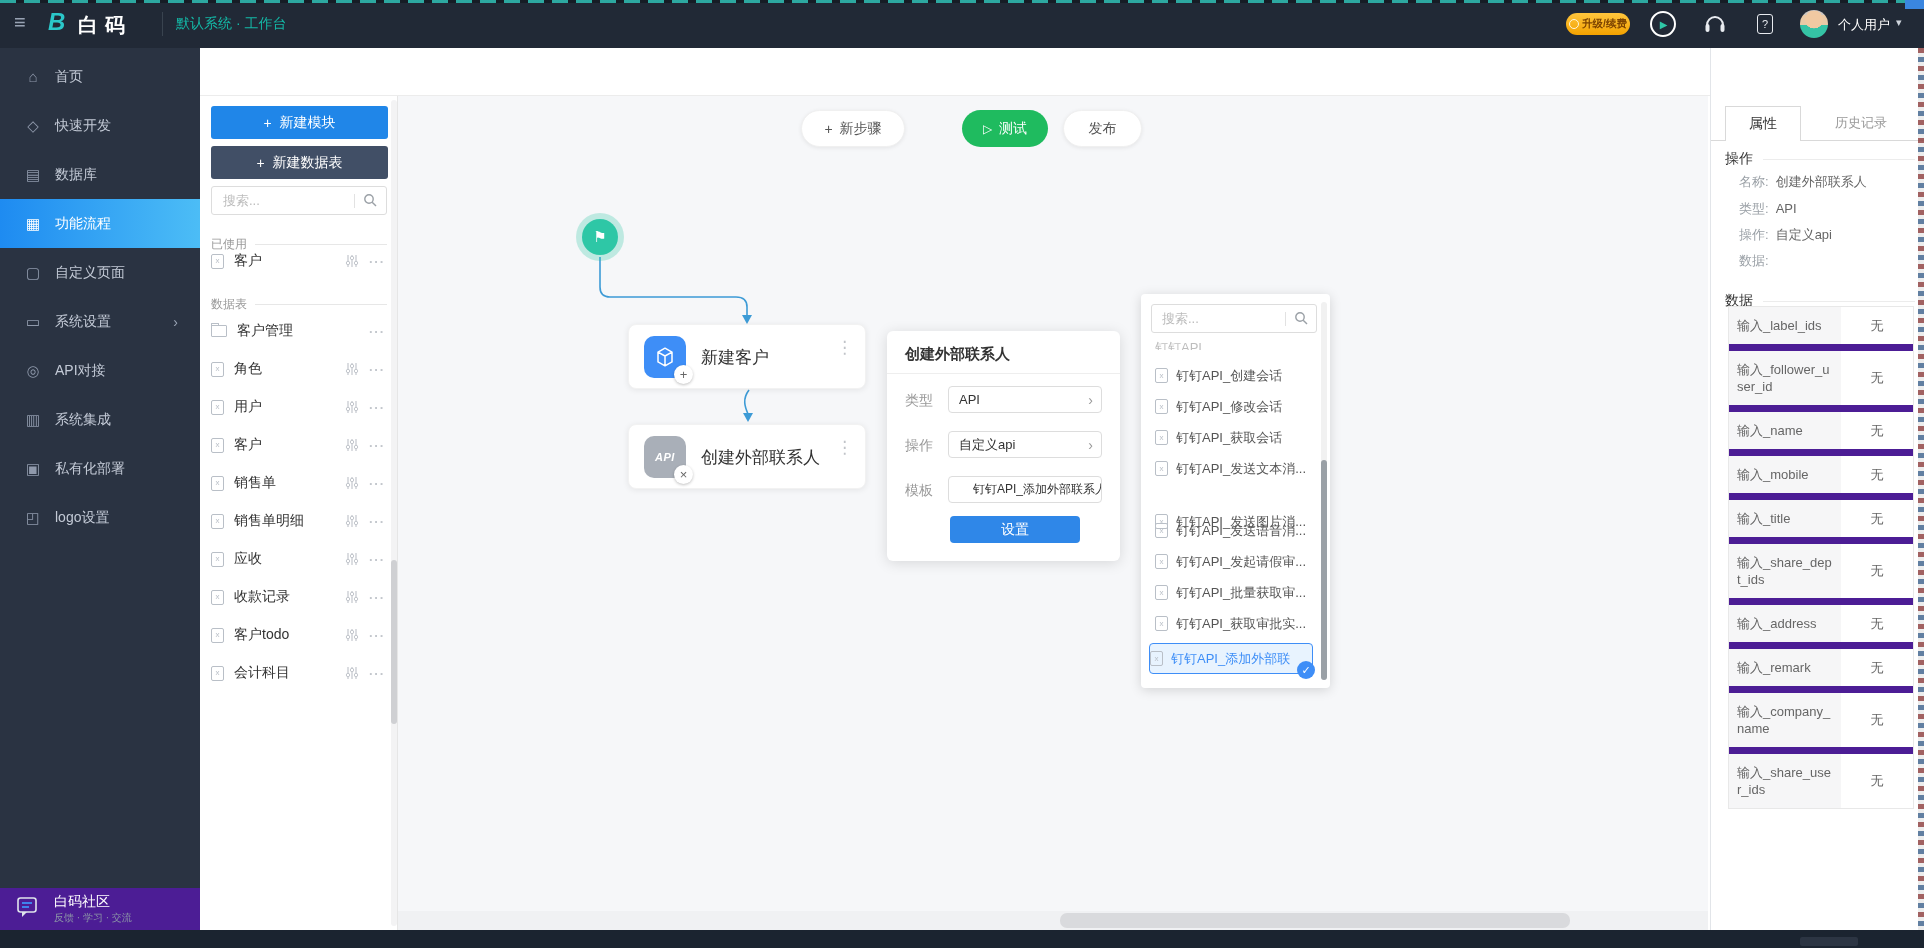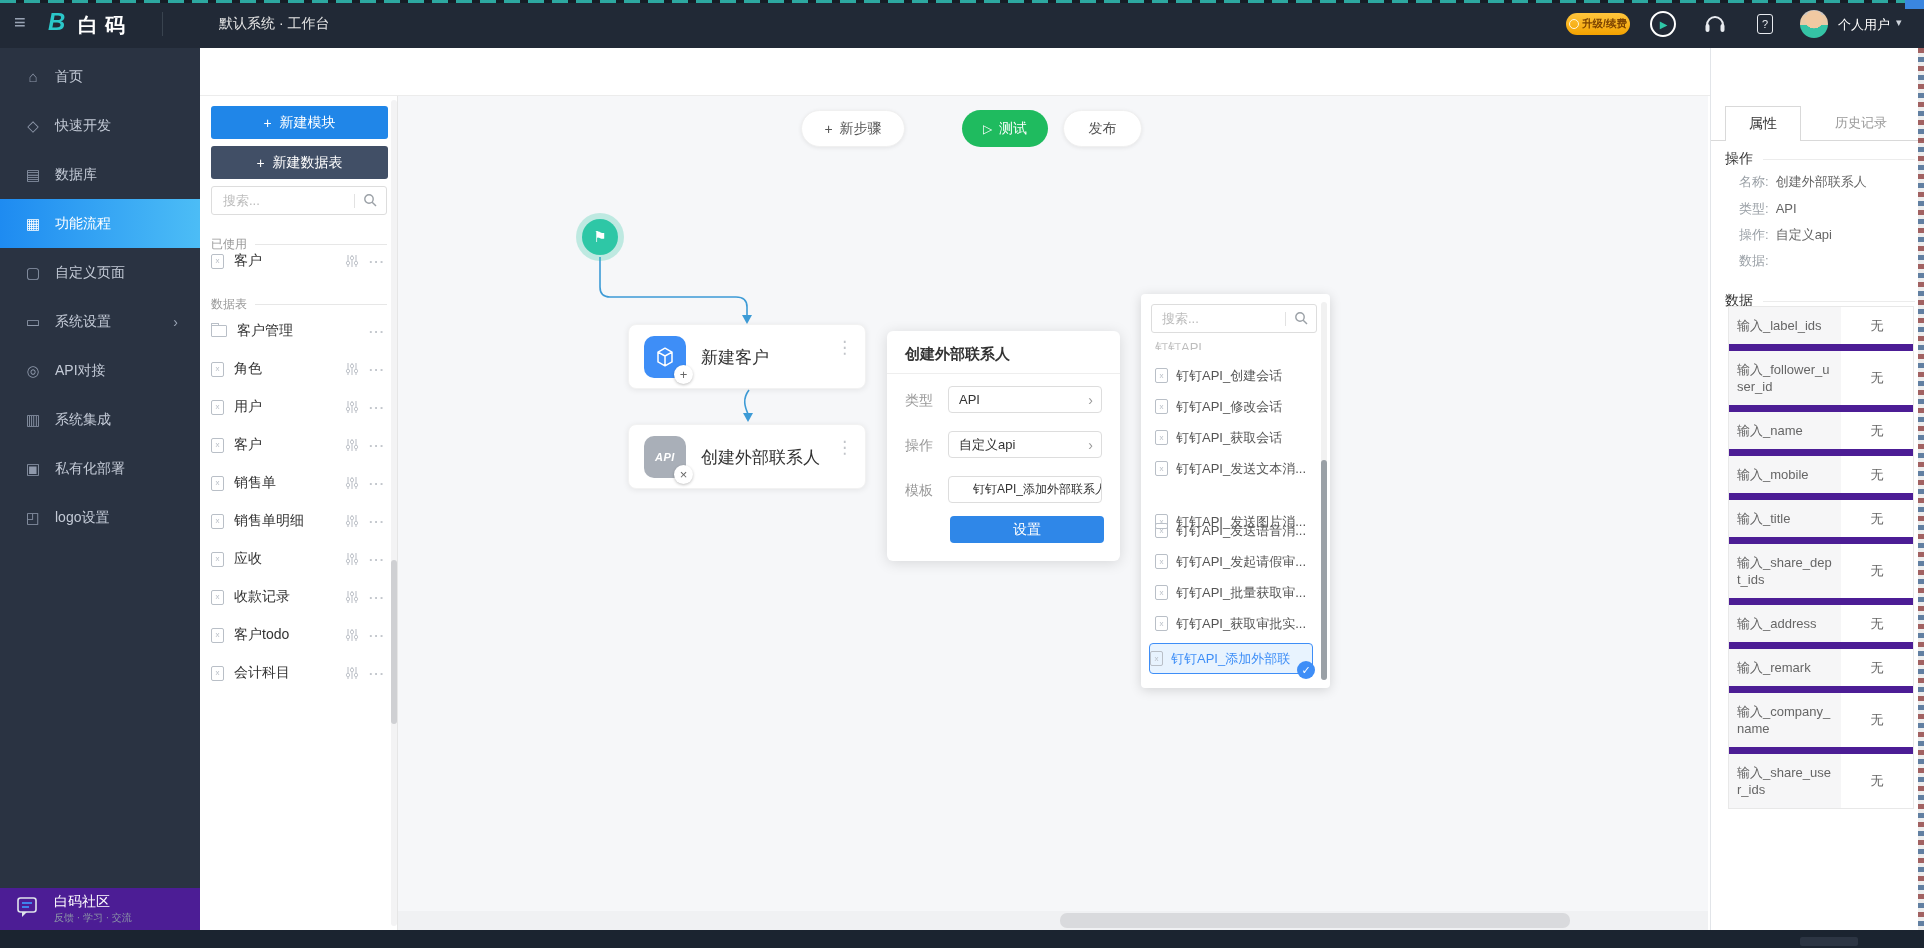--- a/index.html
+++ b/index.html
@@ -10,21 +10,21 @@
   .topbar{left:0;top:0;width:1924px;height:48px;background:#212936;z-index:6;}
   .top-dash{left:0;top:0;width:1924px;height:3px;z-index:9;
     background:repeating-linear-gradient(90deg,#2FBFB4 0 16px,#141a22 16px 24px);opacity:.85;}
   .corner-blue{left:1905px;top:0;width:19px;height:9px;background:#3a86e0;z-index:10;}
   .edge-right{left:1918px;top:48px;width:6px;height:882px;z-index:9;opacity:.8;
     background:repeating-linear-gradient(180deg,#8a3a3a 0 5px,#e8e8e8 5px 9px,#3a5f8a 9px 14px,#e8e8e8 14px 18px);}
   .collapse-ic{left:14px;top:11px;font-size:20px;color:#98a2b3;}
   .logo-mark{left:48px;top:8px;font-size:24px;font-weight:bold;color:#2BC7C9;font-style:italic;}
   .logo-text{left:78px;top:12px;font-size:20px;font-weight:bold;color:#fff;letter-spacing:7px;}
   .top-div{left:162px;top:12px;width:1px;height:24px;background:#39434f;}
-  .sys-title{left:176px;top:15px;font-size:14px;color:#e5e5e5;margin-left:43px;}
+  .sys-title{left:176px;top:15px;font-size:14px;color:#14b8a6;}
   .upgrade{left:1566px;top:13px;width:64px;height:22px;border-radius:11px;
     background:linear-gradient(180deg,#FFC53D,#F3A200);display:flex;align-items:center;justify-content:center;gap:3px;}
   .upgrade .coin{width:10px;height:10px;border:1.5px solid #fff6dc;border-radius:50%;box-sizing:border-box;}
   .upgrade .txt{font-size:10.5px;color:#7c4300;font-weight:bold;}
   .play-circ{left:1650px;top:11px;width:26px;height:26px;border:2px solid #fff;border-radius:50%;
     box-sizing:border-box;display:flex;align-items:center;justify-content:center;}
   .play-circ span{color:#2EC7A6;font-size:10px;margin-left:1px;}
   .help-ic{left:1757px;top:14px;width:16px;height:20px;border:1.5px solid #e8ebf0;border-radius:3px;
     box-sizing:border-box;color:#e8ebf0;font-size:11px;display:flex;align-items:center;justify-content:center;}
   .avatar{left:1800px;top:10px;width:28px;height:28px;border-radius:50%;overflow:hidden;
@@ -98,21 +98,21 @@
   
   .dialog{left:887px;top:331px;width:233px;height:230px;background:#fff;border-radius:6px;z-index:4;
     box-shadow:0 2px 14px rgba(0,0,0,.13);}
   .dlg-title{left:18px;top:14px;font-size:15px;color:#333;font-weight:bold;}
   .dlg-div{left:0;top:42px;width:233px;height:1px;background:#eee;}
   .fld-lbl{position:absolute;left:18px;font-size:14px;color:#999;}
   .fld-box{position:absolute;left:61px;width:154px;height:27px;border:1px solid #ddd;border-radius:4px;
     box-sizing:border-box;display:flex;align-items:center;background:#fff;cursor:pointer;}
   .fld-box .val{font-size:13px;color:#333;margin-left:10px;flex:1;white-space:nowrap;overflow:hidden;}
   .fld-box .chev{font-size:14px;color:#999;margin-right:8px;}
-  .dlg-btn{left:63px;top:185px;width:154px;height:27px;background:#2F87E8;border-radius:4px;color:#fff;
+  .dlg-btn{left:63px;top:185px;width:130px;height:27px;background:#2F87E8;border-radius:4px;color:#fff;
     font-size:14px;display:flex;align-items:center;justify-content:center;cursor:pointer;}
   
   .dropdown{left:1141px;top:294px;width:189px;height:394px;background:#fff;border-radius:4px;z-index:5;
     box-shadow:0 2px 12px rgba(0,0,0,.15);}
   .dd-search{position:absolute;left:10px;top:10px;width:166px;height:29px;border:1px solid #ddd;border-radius:3px;
     box-sizing:border-box;display:flex;align-items:center;background:#fff;}
   .dd-search input{border:0;outline:0;flex:1;margin-left:8px;font-size:13px;width:100px;font-family:inherit;background:transparent;color:#666;}
   .dd-search input::placeholder{color:#bbb;}
   .dd-partial{position:absolute;left:14px;top:44px;width:160px;height:12px;overflow:hidden;opacity:.55;}
   .dd-partial span{font-size:13px;color:#888;line-height:16px;}

